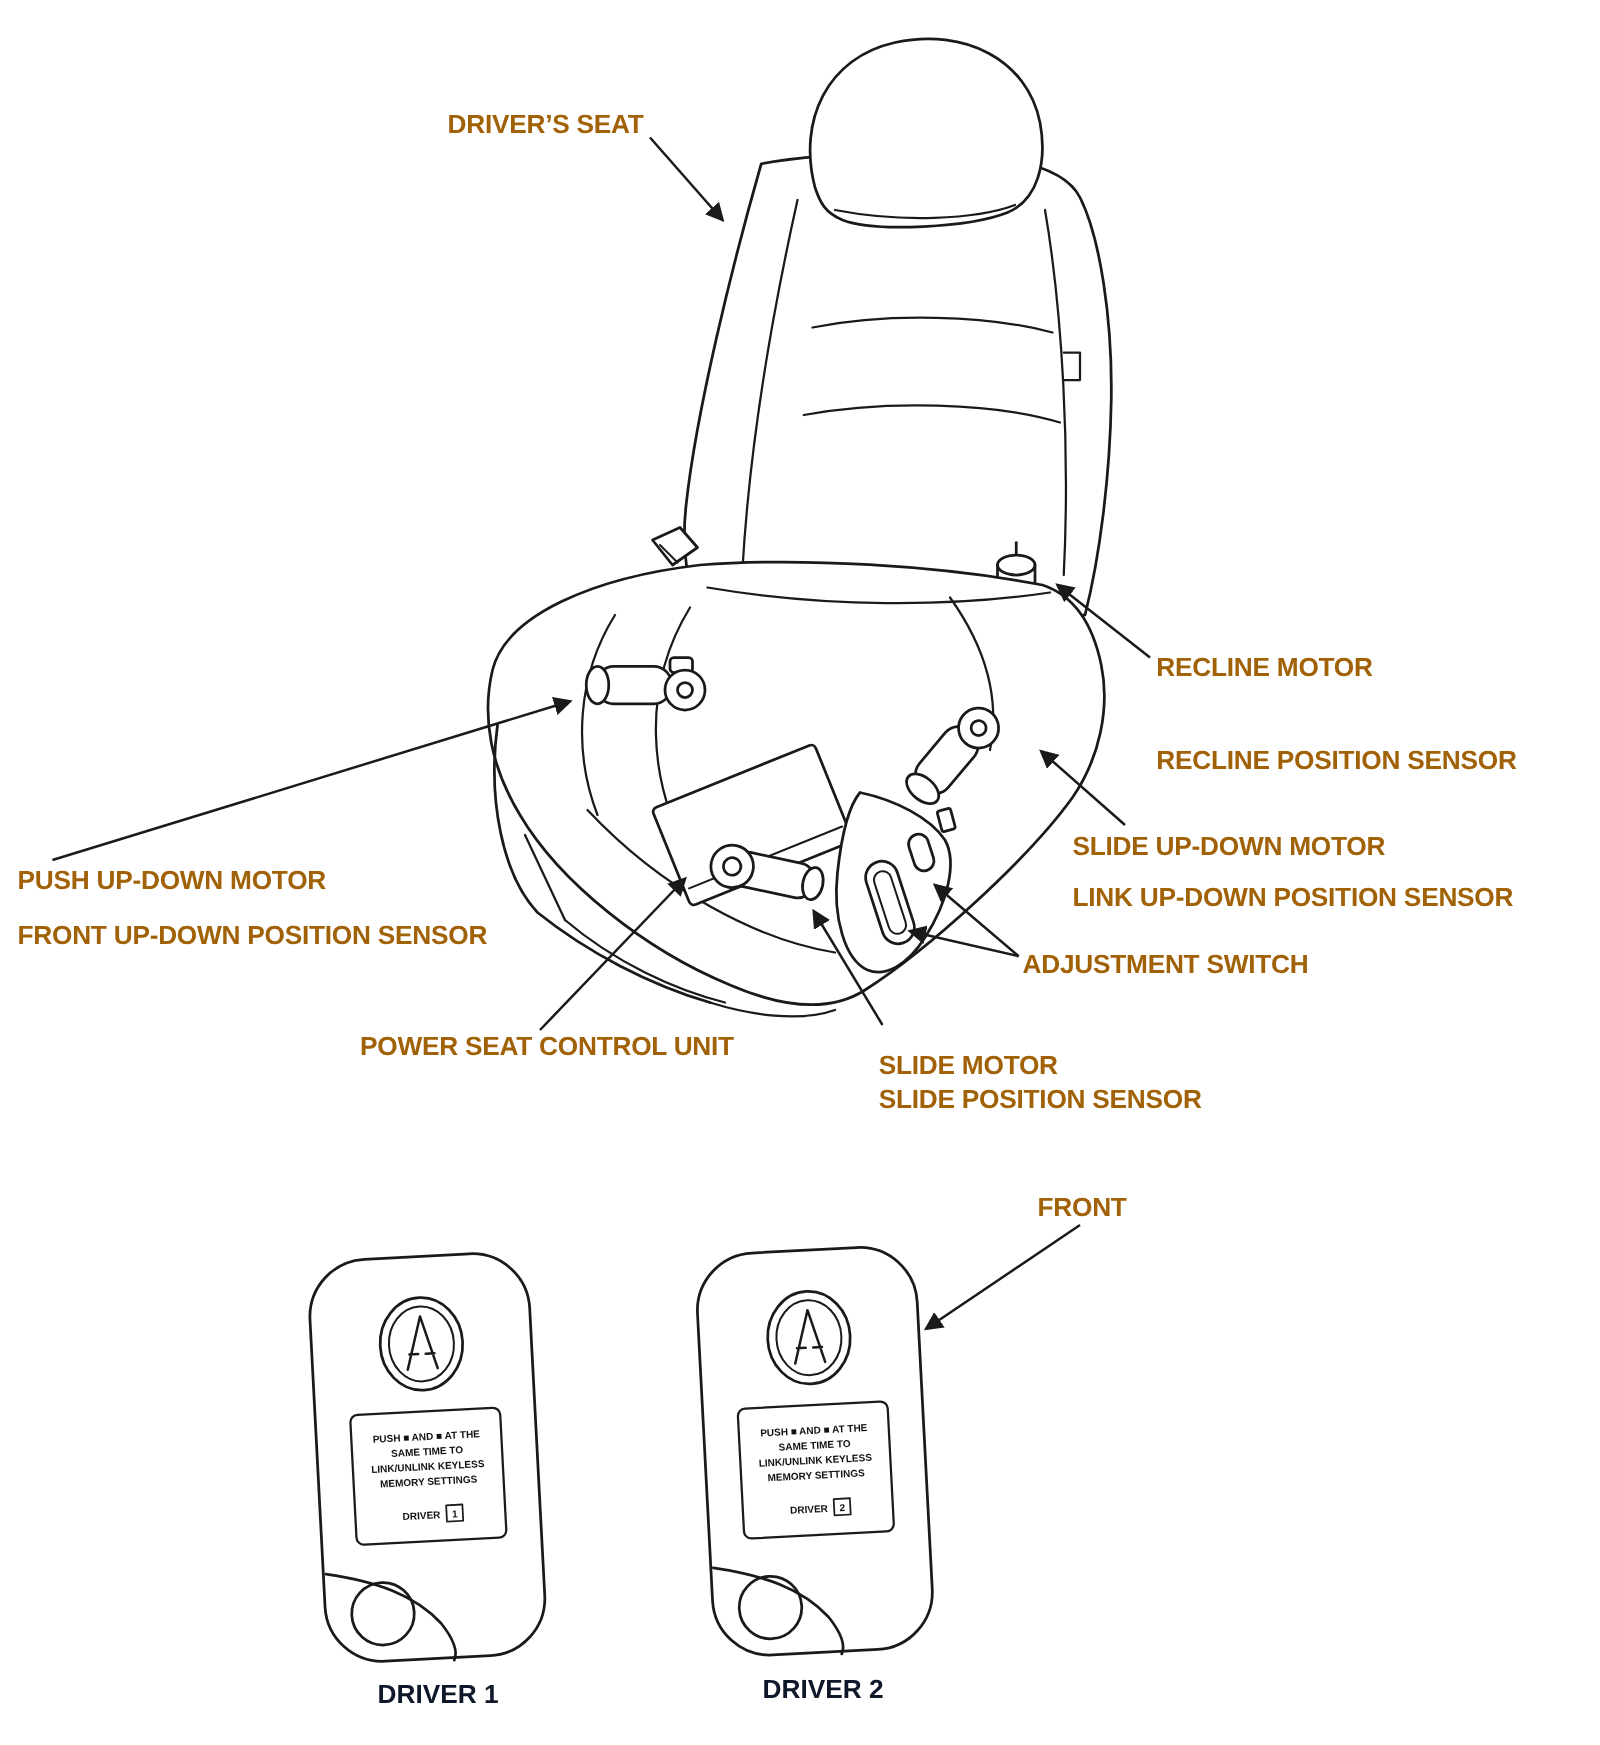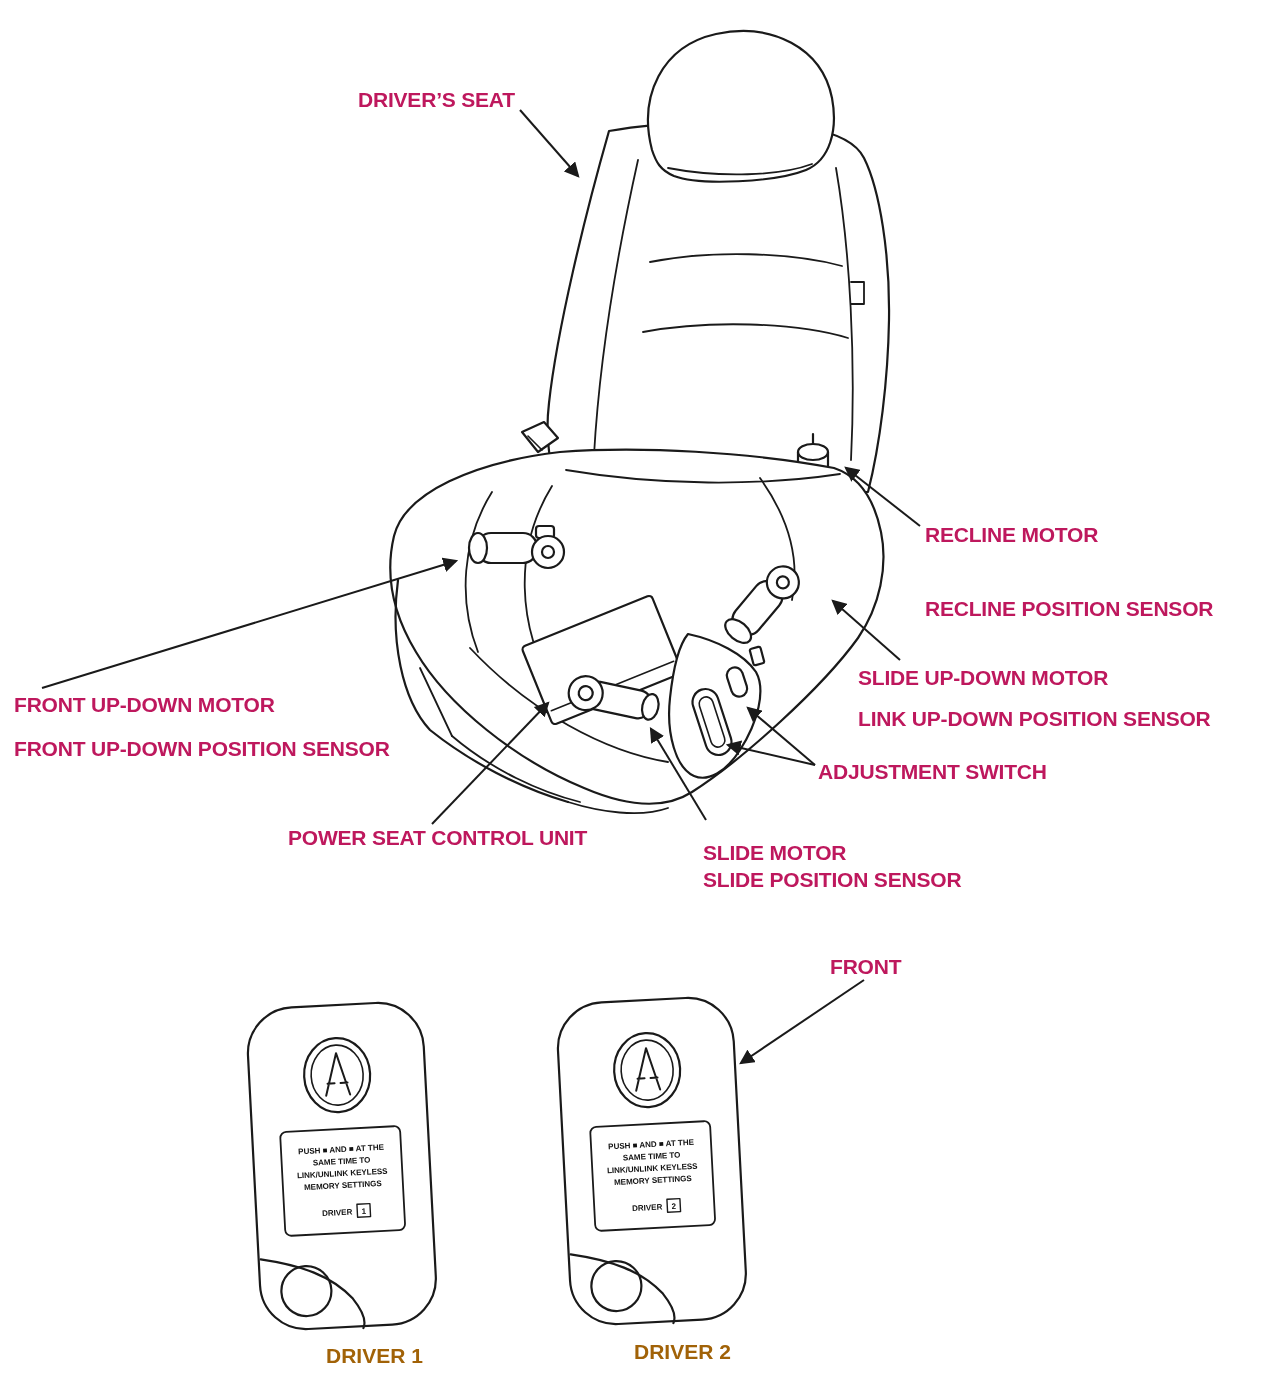--- a/index.html
+++ b/index.html
@@ -2,25 +2,25 @@
 <html><head>
 <meta charset="utf-8">
 <style>
   html,body{margin:0;padding:0;background:#ffffff;}
   .canvas{
     position:relative;width:1280px;height:1396px;background:#ffffff;
     font-family:"Liberation Sans", sans-serif;overflow:hidden;
   }
   .diagram-svg{position:absolute;left:0;top:0;}
   .label{
-    position:absolute;font-size:21px;font-weight:700;color:#be185d;
+    position:absolute;font-size:21px;font-weight:700;color:#a16207;
     white-space:nowrap;letter-spacing:-0.2px;
   }
   .caption{
-    position:absolute;font-size:21px;font-weight:700;color:#a16207;white-space:nowrap;margin-left:24px;
+    position:absolute;font-size:21px;font-weight:700;color:#0f172a;white-space:nowrap;
   }
   .fob-text{font:700 8px "Liberation Sans",sans-serif;fill:#111111;}
 </style>
 </head>
 <body>
 
 <div class="canvas">
 
   <svg class="diagram-svg" width="1280" height="1396" viewBox="0 0 1280 1396">
     <defs>
@@ -189,21 +189,21 @@
       <rect stroke-width="1.4" x="103" y="202" width="13" height="13"></rect>
       <text class="fob-text" stroke="none" text-anchor="middle" x="109.5" y="212">2</text>
       <path d="M4,252 C44,260 74,272 94,296 C104,310 106,320 103,326"></path>
       <circle cx="48" cy="286" r="25"></circle>
     </g>
   </svg>
 
   <div class="label" style="left:358px;top:88px;">DRIVER’S SEAT</div>
   <div class="label" style="left:925px;top:523px;">RECLINE MOTOR</div>
   <div class="label" style="left:925px;top:565px;margin-top:32px;">RECLINE POSITION SENSOR</div>
-  <div class="label" style="left:14px;top:693px;">FRONT UP-DOWN MOTOR</div>
+  <div class="label" style="left:14px;top:693px;">PUSH UP-DOWN MOTOR</div>
   <div class="label" style="left:14px;top:737px;">FRONT UP-DOWN POSITION SENSOR</div>
   <div class="label" style="left:858px;top:666px;">SLIDE UP-DOWN MOTOR</div>
   <div class="label" style="left:858px;top:707px;">LINK UP-DOWN POSITION SENSOR</div>
   <div class="label" style="left:818px;top:760px;">ADJUSTMENT SWITCH</div>
   <div class="label" style="left:288px;top:826px;">POWER SEAT CONTROL UNIT</div>
   <div class="label" style="left:703px;top:825px;margin-top:16px;">SLIDE MOTOR</div>
   <div class="label" style="left:703px;top:868px;">SLIDE POSITION SENSOR</div>
   <div class="label" style="left:830px;top:955px;">FRONT</div>
 
   <div class="caption" style="left:302px;top:1344px;">DRIVER 1</div>

